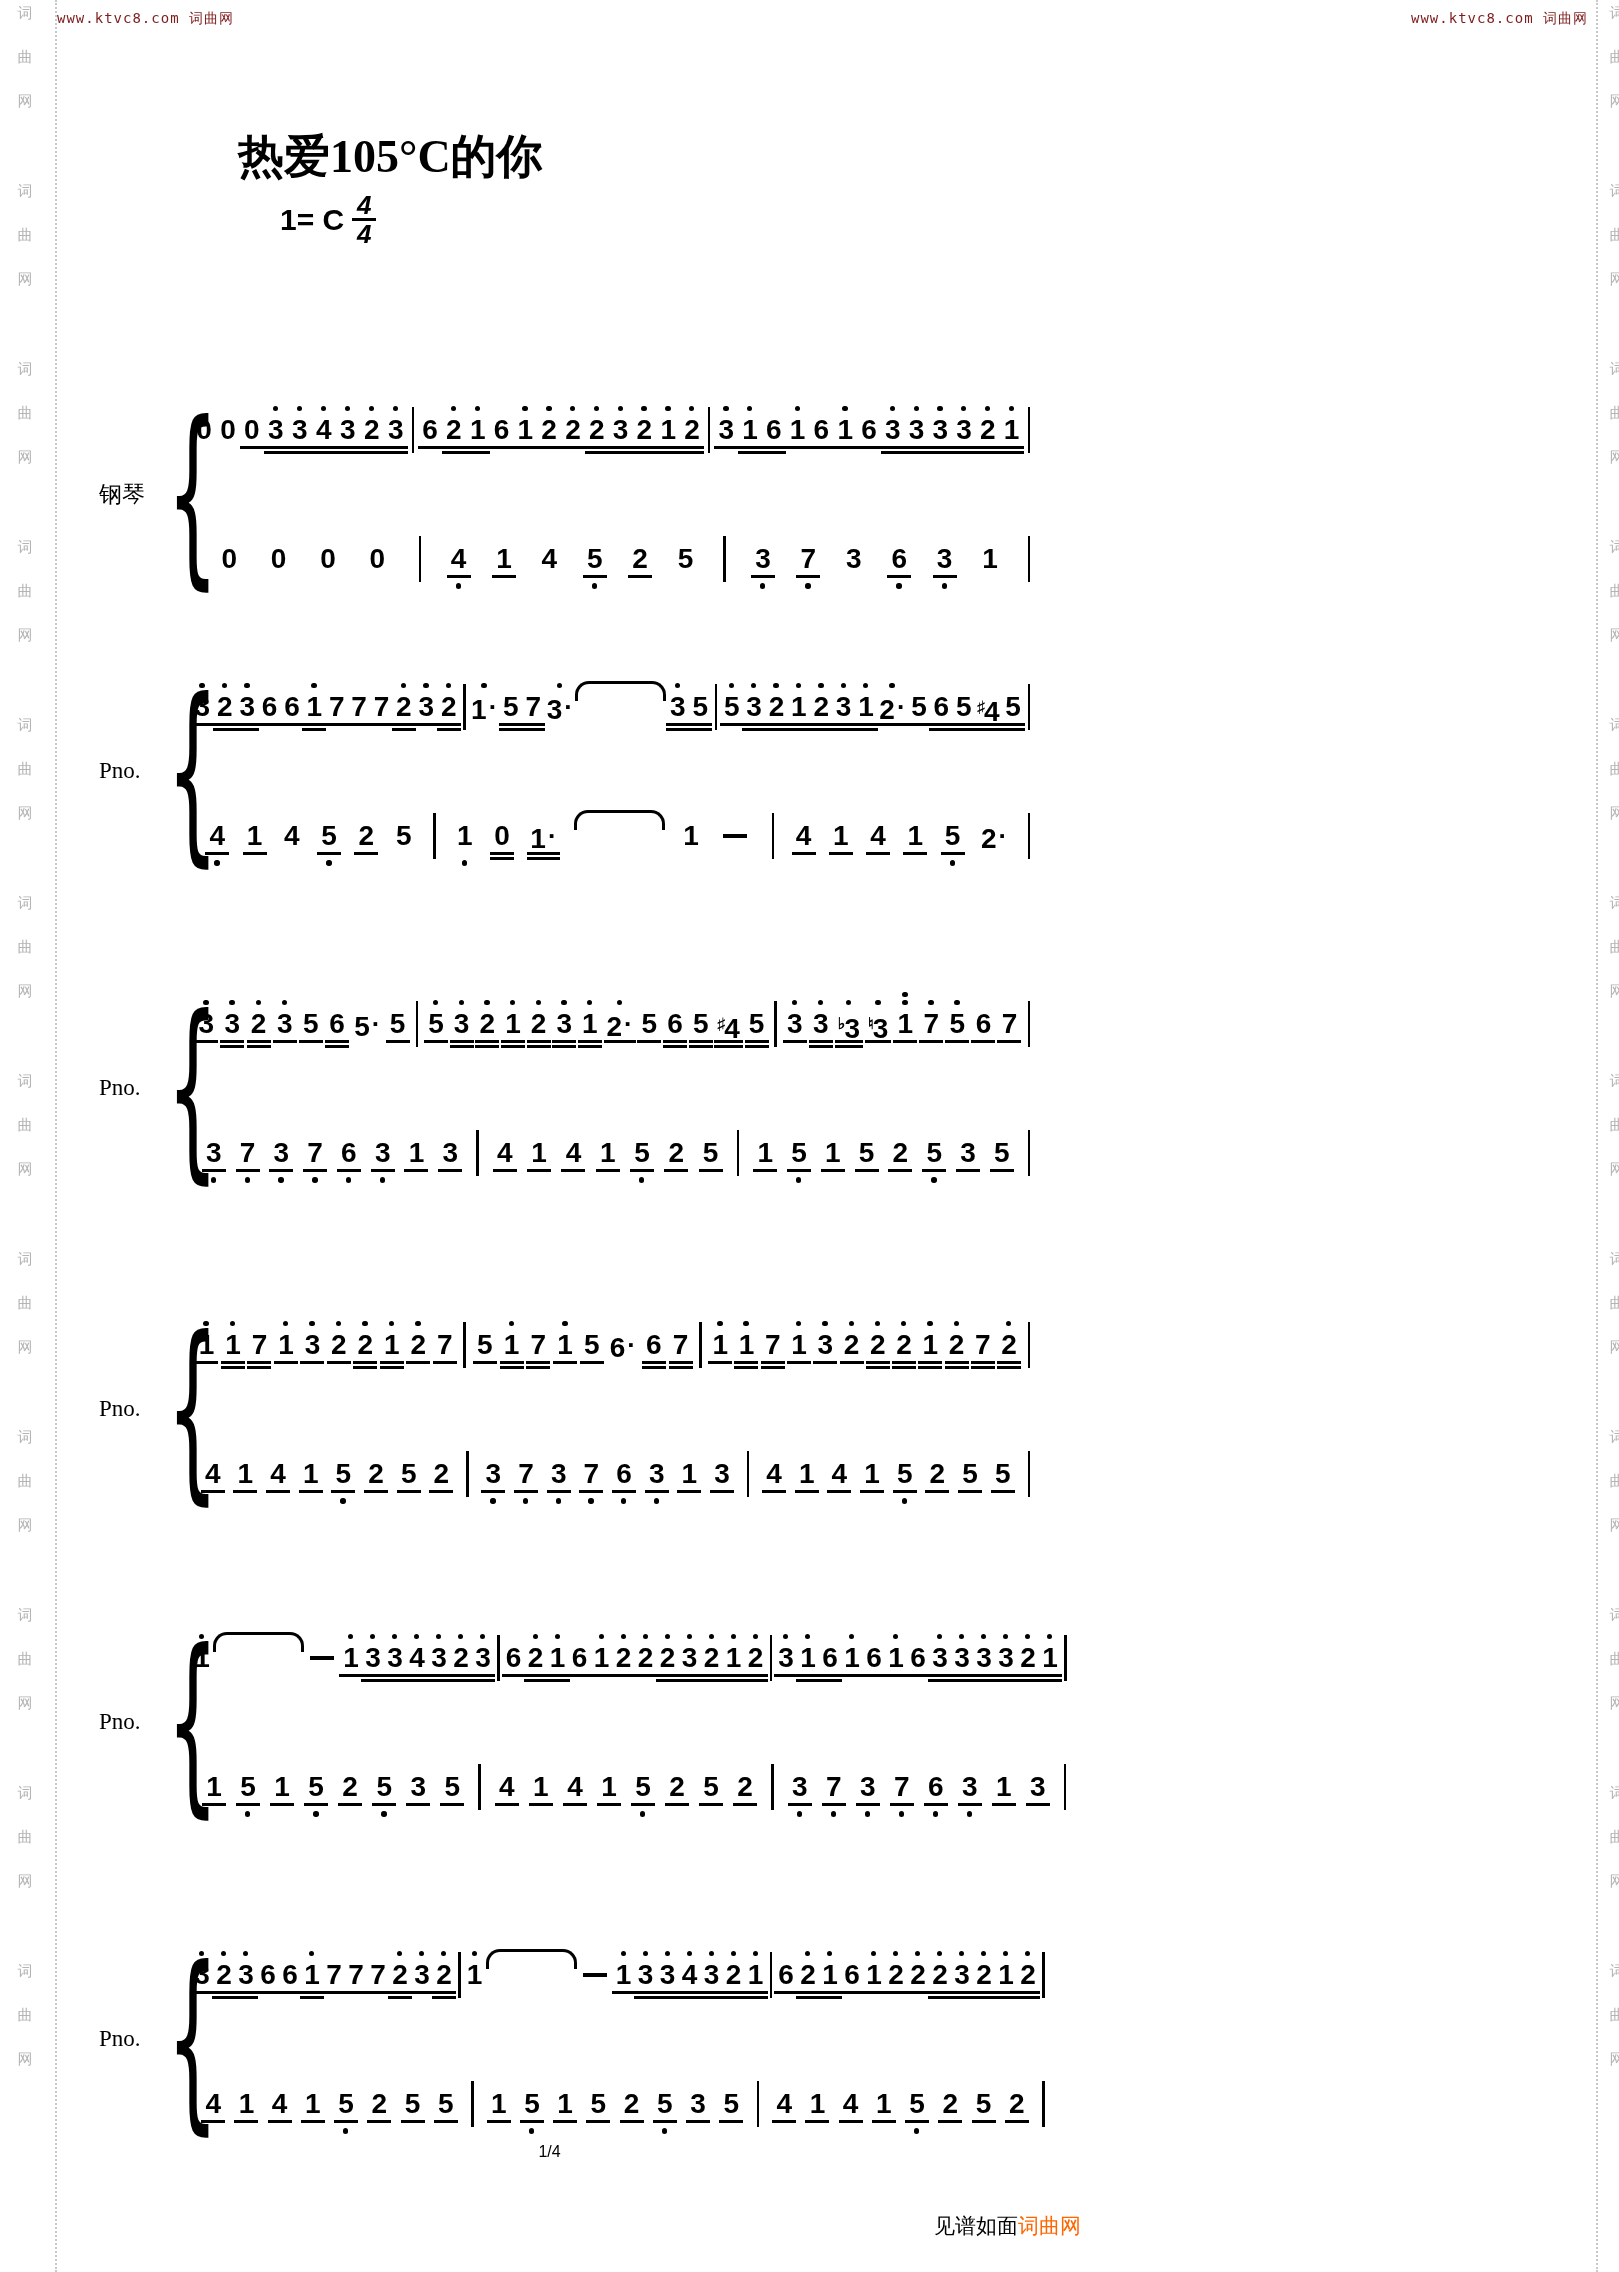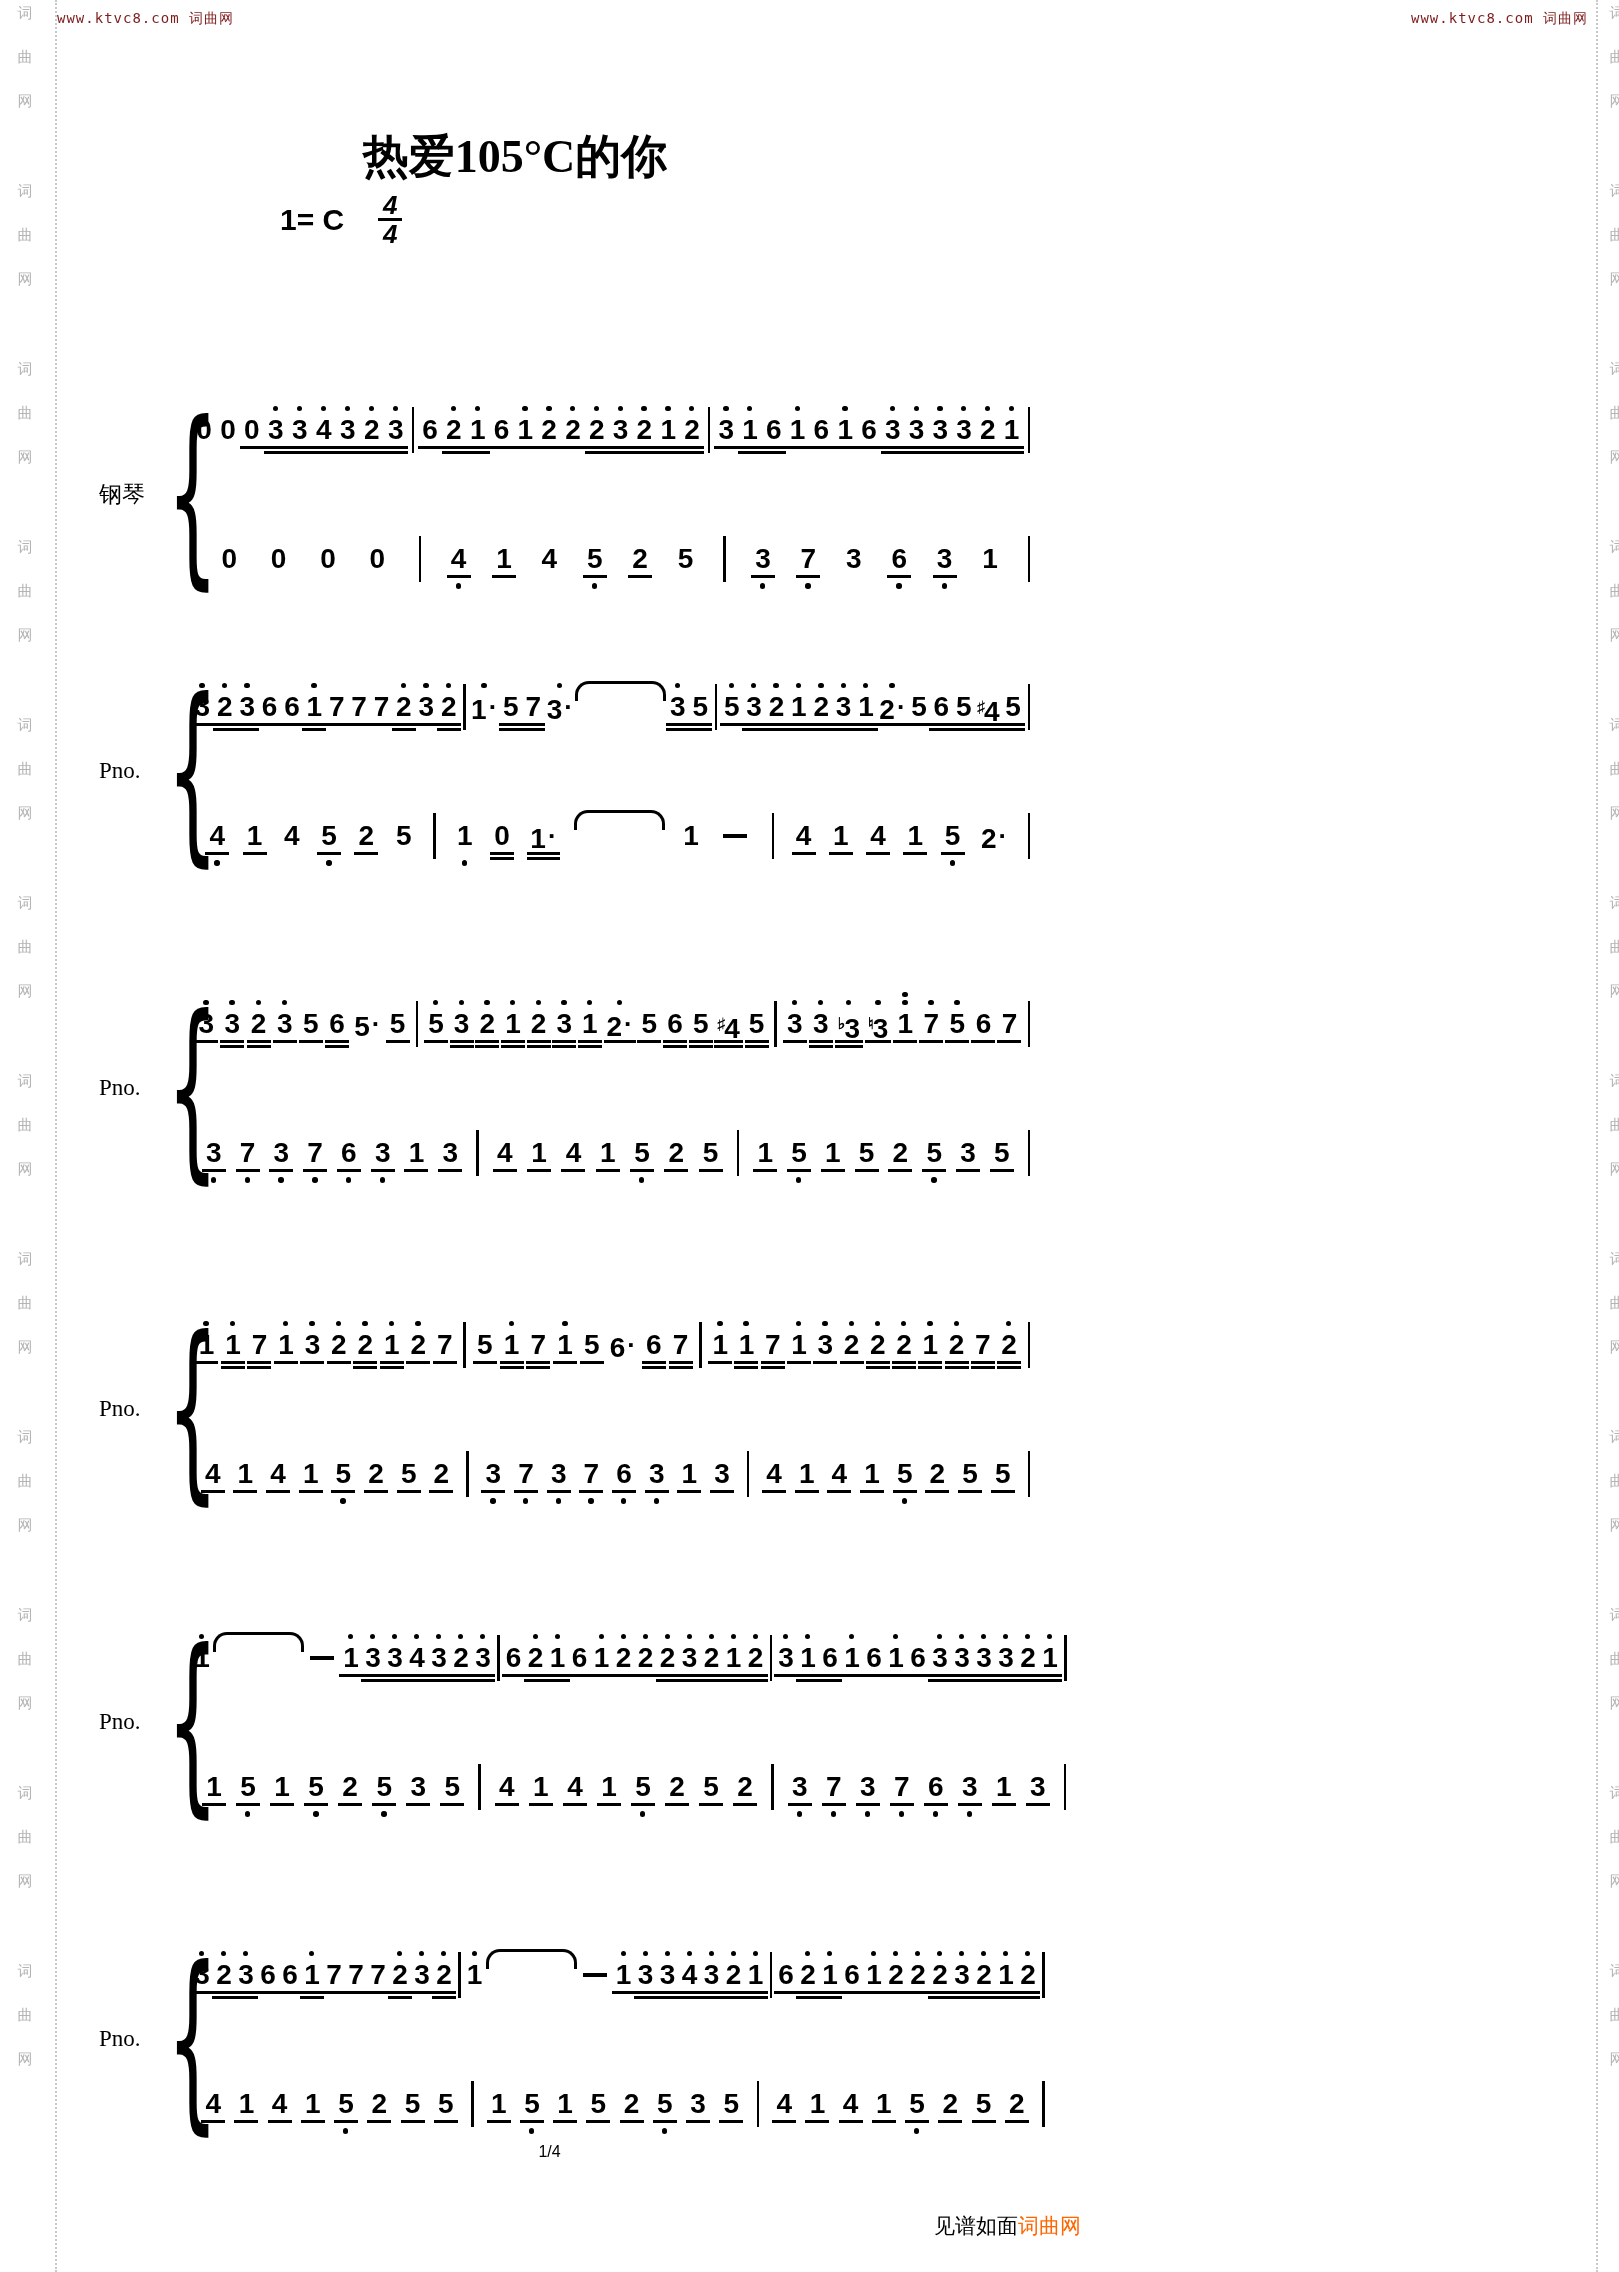--- a/index.html
+++ b/index.html
@@ -14,27 +14,27 @@
   .vline{position:absolute;top:0;bottom:0;width:0;border-left:2px dotted #c9c9c9;}
   .vline.l{left:55px;} .vline.r{left:1596px;}
   .wm-side{position:absolute;top:6px;bottom:0;width:30px;overflow:hidden;
            display:flex;flex-direction:column;align-items:center;
            font-size:15px;color:#b4b4b4;font-family:"DejaVu Sans",sans-serif;}
   .wm-side.left{left:10px;} .wm-side.right{left:1602px;}
   .wmc{display:block;margin-bottom:29px;line-height:1;}
   .wmc.g{margin-bottom:75px;}
 
   
-  .title{position:absolute;top:95px;left:238px;width:554px;text-align:center;
+  .title{position:absolute;top:95px;left:238px;width:554px;
          font-family:"Liberation Serif","DejaVu Serif",serif;font-weight:700;font-size:46px;}
   .credits{position:absolute;top:63px;left:554px;width:447px;text-align:right;
            font-family:"Liberation Serif","DejaVu Serif",serif;font-weight:700;
            font-size:25px;line-height:36px;}
   .keysig{position:absolute;top:194px;left:280px;display:flex;align-items:center;
-          font-weight:700;font-size:30px;gap:26px;}
+          font-weight:700;font-size:30px;}
   .meter{display:inline-flex;flex-direction:column;align-items:center;margin-left:8px;
          font-size:26px;line-height:22px;font-weight:700;}
   .meter .mline{width:24px;height:3px;background:#000;margin:2px 0;}
 
   
   .system{position:absolute;left:99px;width:931px;display:flex;align-items:center;}
   .sys-label{flex:none;width:63px;text-align:left;padding-right:4px;font-size:23px;
              font-family:"Liberation Serif","DejaVu Serif",serif;}
   .brace{flex:none;width:30px;font-size:194px;line-height:168px;font-weight:400;
          font-family:"DejaVu Sans",sans-serif;transform:scaleX(.42);margin:0 0 0 -8px;}

